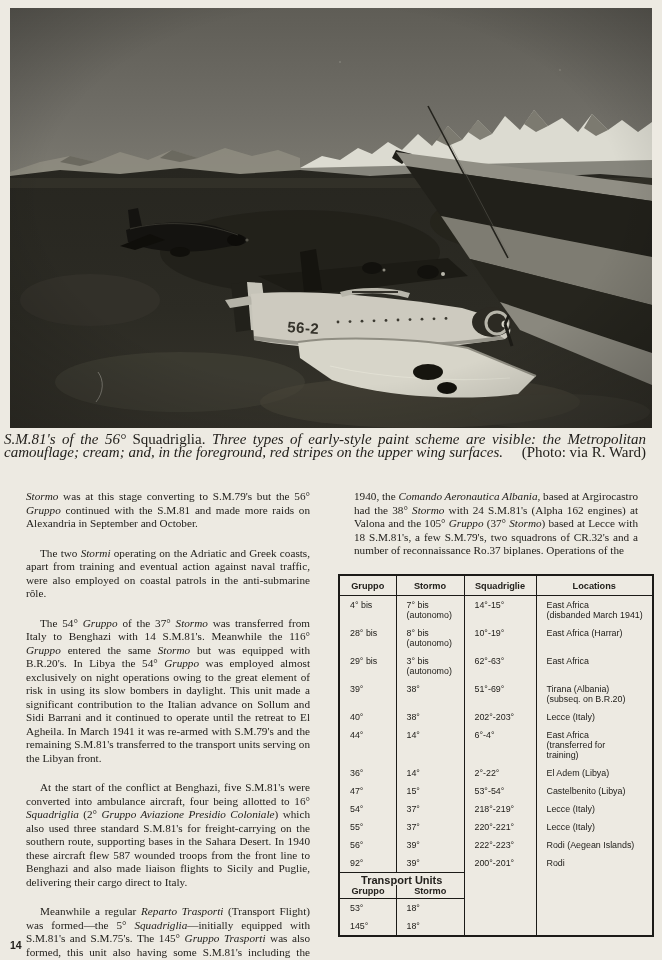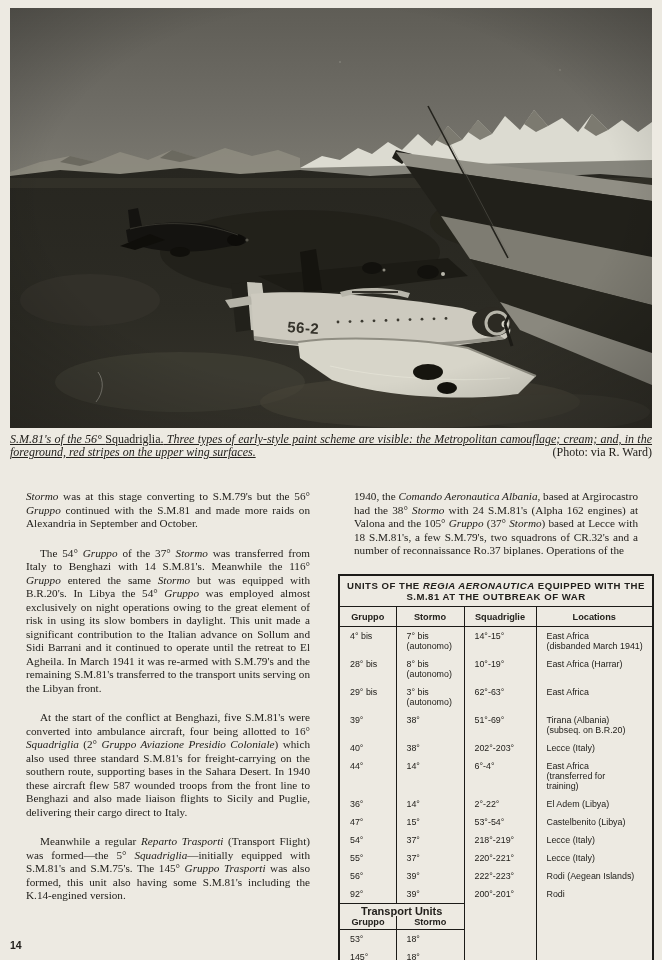--- a/index.html
+++ b/index.html
@@ -7,24 +7,23 @@
     width:662px;height:960px;
     background:#edeae2;
     position:relative;
     font-family:"Liberation Serif", serif;
     color:#23211d;
     overflow:hidden;
   }
   .photo-wrap{position:absolute;left:10px;top:8px;width:642px;height:420px;background:#2a2922;}
   .photo-wrap svg{display:block;}
   .caption{
-    position:absolute;left:10px;top:433px;width:642px;
-    font-size:12px;line-height:13px;font-style:italic;
+    position:absolute;left:4px;top:433px;width:642px;
+    font-size:15px;line-height:13px;font-style:italic;
     text-align:justify;
-    text-decoration:underline;
   }
   .caption .roman{font-style:normal;}
   .caption i{font-style:italic;}
   .credit{position:absolute;right:0;top:13px;font-style:normal;}
   .cols{
     position:absolute;left:10px;top:474px;width:644px;
     display:flex;gap:12px;
   }
   .col{width:316px;font-size:11.2px;line-height:13.5px;text-align:justify;}
   .col p{margin:16px;text-indent:14px;}
@@ -186,30 +185,30 @@
 </div>
 
 <div class="caption">
   <span><i>S.M.81's of the 56° </i><span class="roman">Squadriglia.</span><i> Three types of early-style paint scheme are visible: the Metropolitan camouflage; cream; and, in the foreground, red stripes on the upper wing surfaces.</i></span>
   <span class="credit">(Photo: via R. Ward)</span>
 </div>
 
 <div class="cols">
   <div class="col">
       <p class="noindent"><i>Stormo</i><span class="roman"> was at this stage converting to S.M.79's but the 56° </span><i>Gruppo</i><span class="roman"> continued with the S.M.81 and made more raids on Alexandria in September and October.</span></p>
+      <p><span class="roman">The two </span><i>Stormi</i><span class="roman"> operating on the Adriatic and Greek coasts, apart from training and eventual action against naval traffic, were also employed on coastal patrols in the anti-submarine rôle.</span></p>
       <p><span class="roman">The 54° </span><i>Gruppo</i><span class="roman"> of the 37° </span><i>Stormo</i><span class="roman"> was transferred from Italy to Benghazi with 14 S.M.81's. Meanwhile the 116° </span><i>Gruppo</i><span class="roman"> entered the same </span><i>Stormo</i><span class="roman"> but was equipped with B.R.20's. In Libya the 54° </span><i>Gruppo</i><span class="roman"> was employed almost exclusively on night operations owing to the great element of risk in using its slow bombers in daylight. This unit made a significant contribution to the Italian advance on Sollum and Sidi Barrani and it continued to operate until the retreat to El Agheila. In March 1941 it was re-armed with S.M.79's and the remaining S.M.81's transferred to the transport units serving on the Libyan front.</span></p>
       <p><span class="roman">At the start of the conflict at Benghazi, five S.M.81's were converted into ambulance aircraft, four being allotted to 16° </span><i>Squadriglia</i><span class="roman"> (2° </span><i>Gruppo Aviazione Presidio Coloniale</i><span class="roman">) which also used three standard S.M.81's for freight-carrying on the southern route, supporting bases in the Sahara Desert. In 1940 these aircraft flew 587 wounded troops from the front line to Benghazi and also made liaison flights to Sicily and Puglie, delivering their cargo direct to Italy.</span></p>
       <p><span class="roman">Meanwhile a regular </span><i>Reparto Trasporti</i><span class="roman"> (Transport Flight) was formed—the 5° </span><i>Squadriglia</i><span class="roman">—initially equipped with S.M.81's and S.M.75's. The 145° </span><i>Gruppo Trasporti</i><span class="roman"> was also formed, this unit also having some S.M.81's including the K.14-engined version.</span></p>
     </div>
   <div class="col">
     <div>
         <p class="noindent"><span class="roman">1940, the </span><i>Comando Aeronautica Albania</i><span class="roman">, based at Argirocastro had the 38° </span><i>Stormo</i><span class="roman"> with 24 S.M.81's (Alpha 162 engines) at Valona and the 105° </span><i>Gruppo</i><span class="roman"> (37° </span><i>Stormo</i><span class="roman">) based at Lecce with 18 S.M.81's, a few S.M.79's, two squadrons of CR.32's and a number of reconnaissance Ro.37 biplanes. Operations of the</span></p>
       </div>
     <div class="units-table">
-      <div class="ut-title"><span class="roman">UNITS OF THE </span><i>REGIA AERONAUTICA</i><span class="roman"> EQUIPPED WITH THE S.M.81 AT THE OUTBREAK OF WAR</span></div>
       <table class="ut">
         <colgroup>
             <col class="c0">
             <col class="c1">
             <col class="c2">
             <col class="c3">
           </colgroup>
         <thead>
             <tr id="ut-head">
               <th>Gruppo</th>

